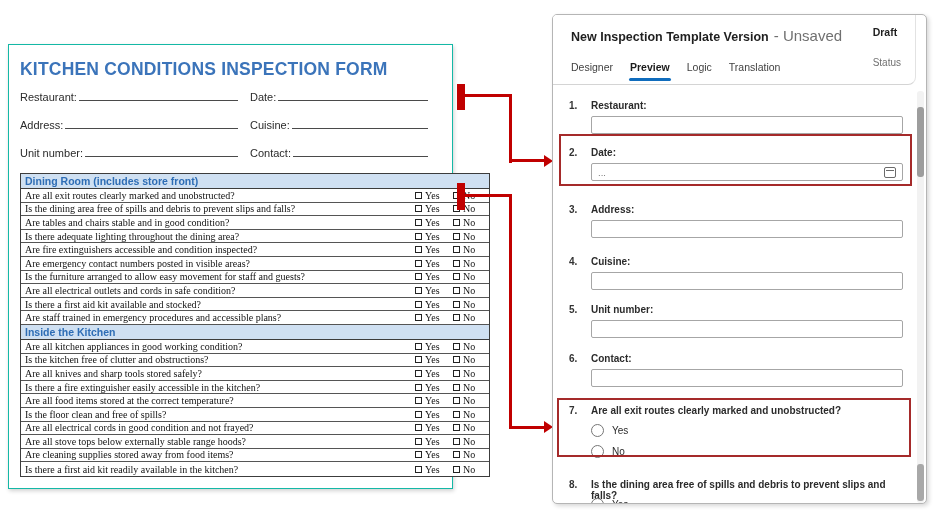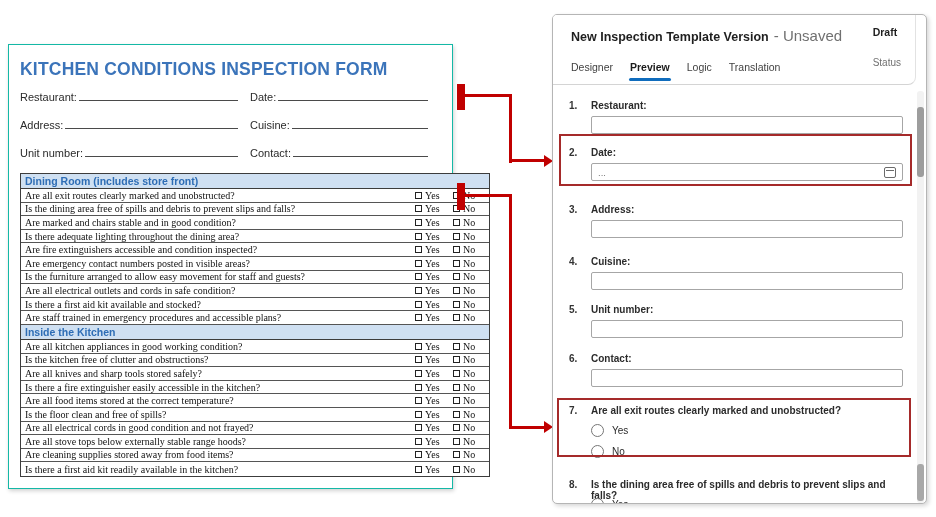--- a/index.html
+++ b/index.html
@@ -136,21 +136,21 @@
         <span class="yn-cell">
           <span class="cbox"></span>
           <span>Yes</span>
         </span>
         <span class="yn-cell no">
           <span class="cbox"></span>
           <span>No</span>
         </span>
       </div>
       <div class="q-row">
-        <span class="q-text">Are marked and chairs stable and in good condition?</span>
+        <span class="q-text">Are tables and chairs stable and in good condition?</span>
         <span class="yn-cell">
           <span class="cbox"></span>
           <span>Yes</span>
         </span>
         <span class="yn-cell no">
           <span class="cbox"></span>
           <span>No</span>
         </span>
       </div>
       <div class="q-row">

